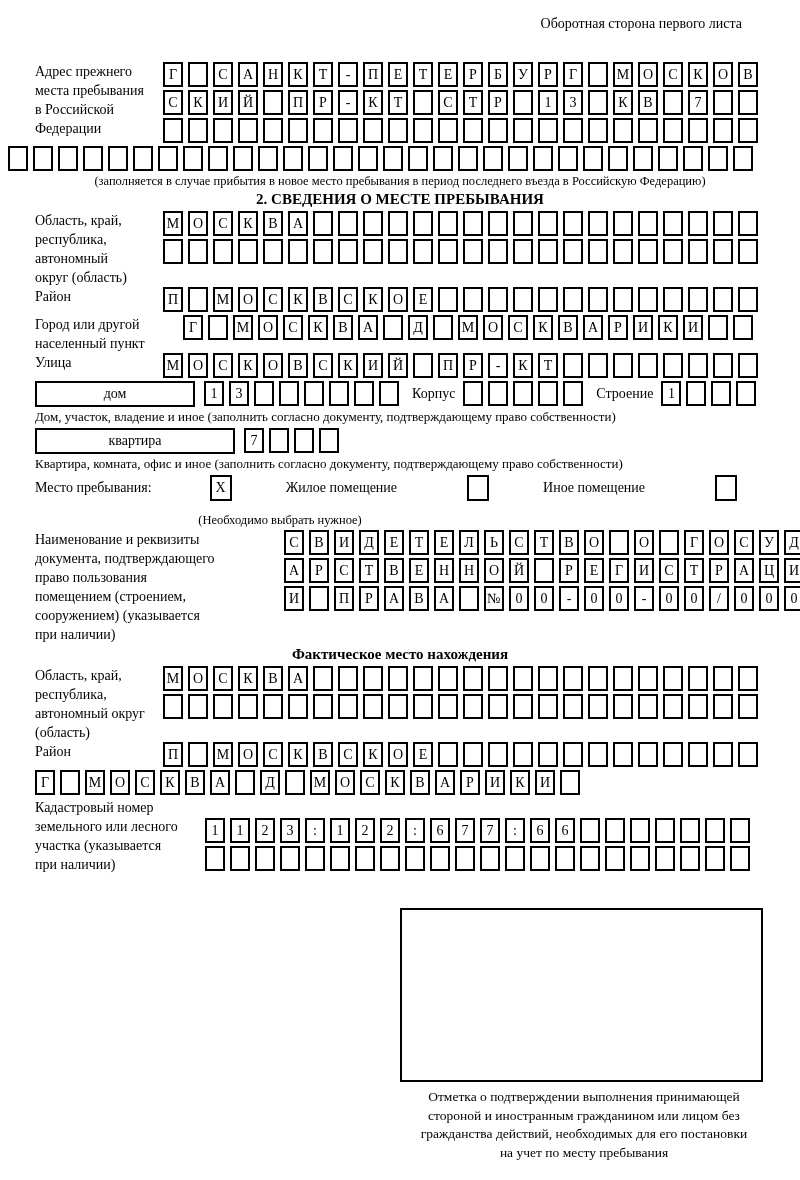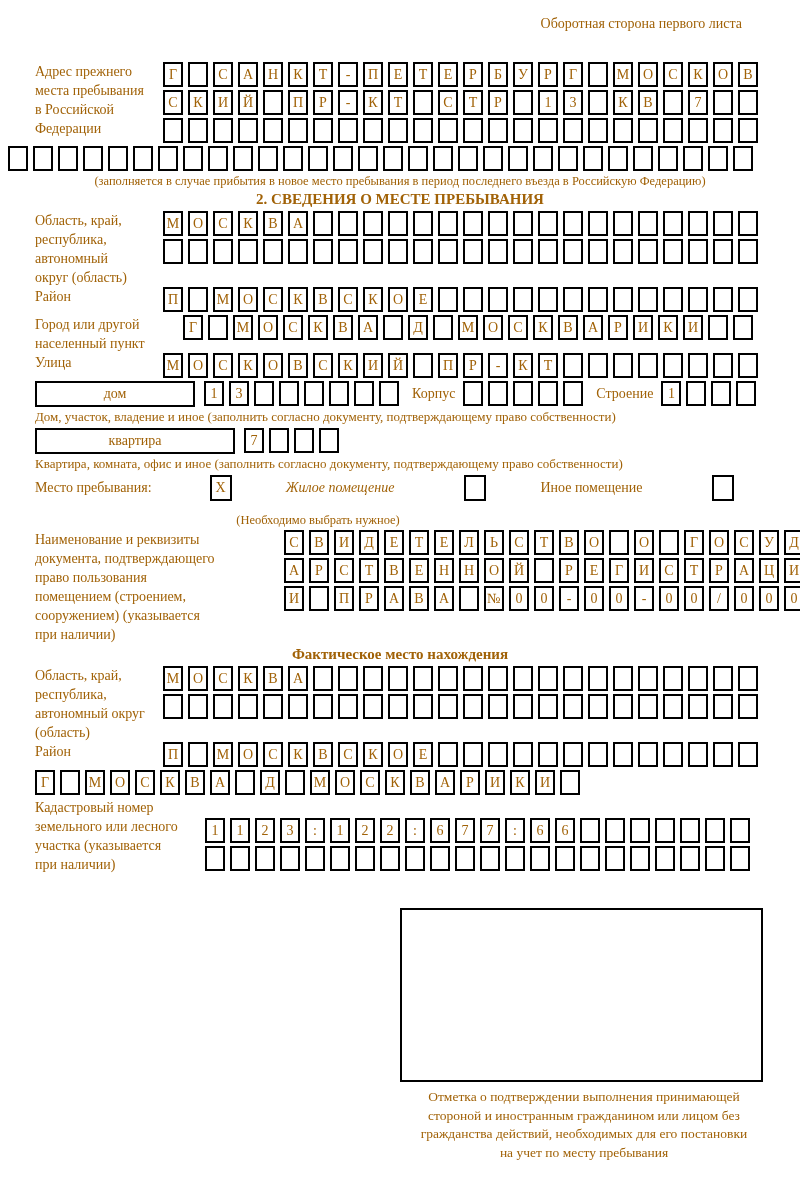--- a/index.html
+++ b/index.html
@@ -1,17 +1,17 @@
 <!DOCTYPE html>
 <html><head>
 <meta charset="utf-8">
 <style>
   html,body{margin:0;padding:0;background:#fff;}
   .page{
-    position:relative;width:800px;height:1180px;background:#fff;color:#a16207;
+    position:relative;width:800px;height:1180px;background:#fff;color:#000000;
     font-family:"Liberation Serif","DejaVu Serif",serif;overflow:hidden;
   }
   .content{padding-top:62px;}
   .corner{position:absolute;top:16px;right:58px;font-size:14px;}
   .field{display:flex;align-items:flex-start;}
   .pl35{padding-left:35px;}
   .pl8{padding-left:8px;}
   .label{font-size:14px;line-height:19px;white-space:pre-line;flex:none;}
   .w128{width:128px;}
   .w148{width:148px;}
@@ -36,21 +36,21 @@
   .w160{width:160px;}
   .w200{width:200px;}
   .inline-label{font-size:14px;line-height:26px;flex:none;margin:0 8px;}
   .small-note{font-size:13px;margin:1px 0 3px;}
   .checkbox{
     box-sizing:border-box;flex:none;width:22px;height:26px;border:2px solid #000;
     display:flex;align-items:center;justify-content:center;font-size:14px;
     margin:0 10px 0 6px;
   }
   .gap{margin-left:18px;}
-  .choose{width:560px;margin-top:12px;padding-left:38px;}
+  .choose{width:560px;margin-top:12px;}
   .mt2{margin-top:2px;gap:44px;}
   .rows-offset{margin-top:20px;}
   .stamp-box{
     position:absolute;left:400px;top:908px;width:363px;height:174px;
     border:2px solid #000;box-sizing:border-box;background:#fff;
   }
   .stamp-caption{
     position:absolute;left:385px;top:1088px;width:398px;text-align:center;
     font-size:13.5px;line-height:18.5px;white-space:pre-line;
   }
@@ -373,21 +373,21 @@
           <span class="cell"></span>
           <span class="cell"></span>
           <span class="cell"></span>
         </div>
     </div>
     <div class="small-note pl35">Квартира, комната, офис и иное (заполнить согласно документу, подтверждающему право собственности)</div>
 
     <div class="hrow pl35 mt2">
       <div class="inline-label" style="margin-left:0;">Место пребывания:</div>
       <span class="checkbox">X</span>
-      <div class="inline-label" style="margin-left:0;font-style:italic;">Жилое помещение</div>
+      <div class="inline-label" style="margin-left:0;">Жилое помещение</div>
       <span class="checkbox gap"></span>
       <div class="inline-label" style="margin-left:0;">Иное помещение</div>
       <span class="checkbox gap"></span>
       <div class="inline-label" style="margin-left:11px;">Организация</div>
     </div>
     <div class="note choose">(Необходимо выбрать нужное)</div>
 
     <div class="field pl35 mt2">
       <div class="label w205">Наименование и реквизиты
 документа, подтверждающего

